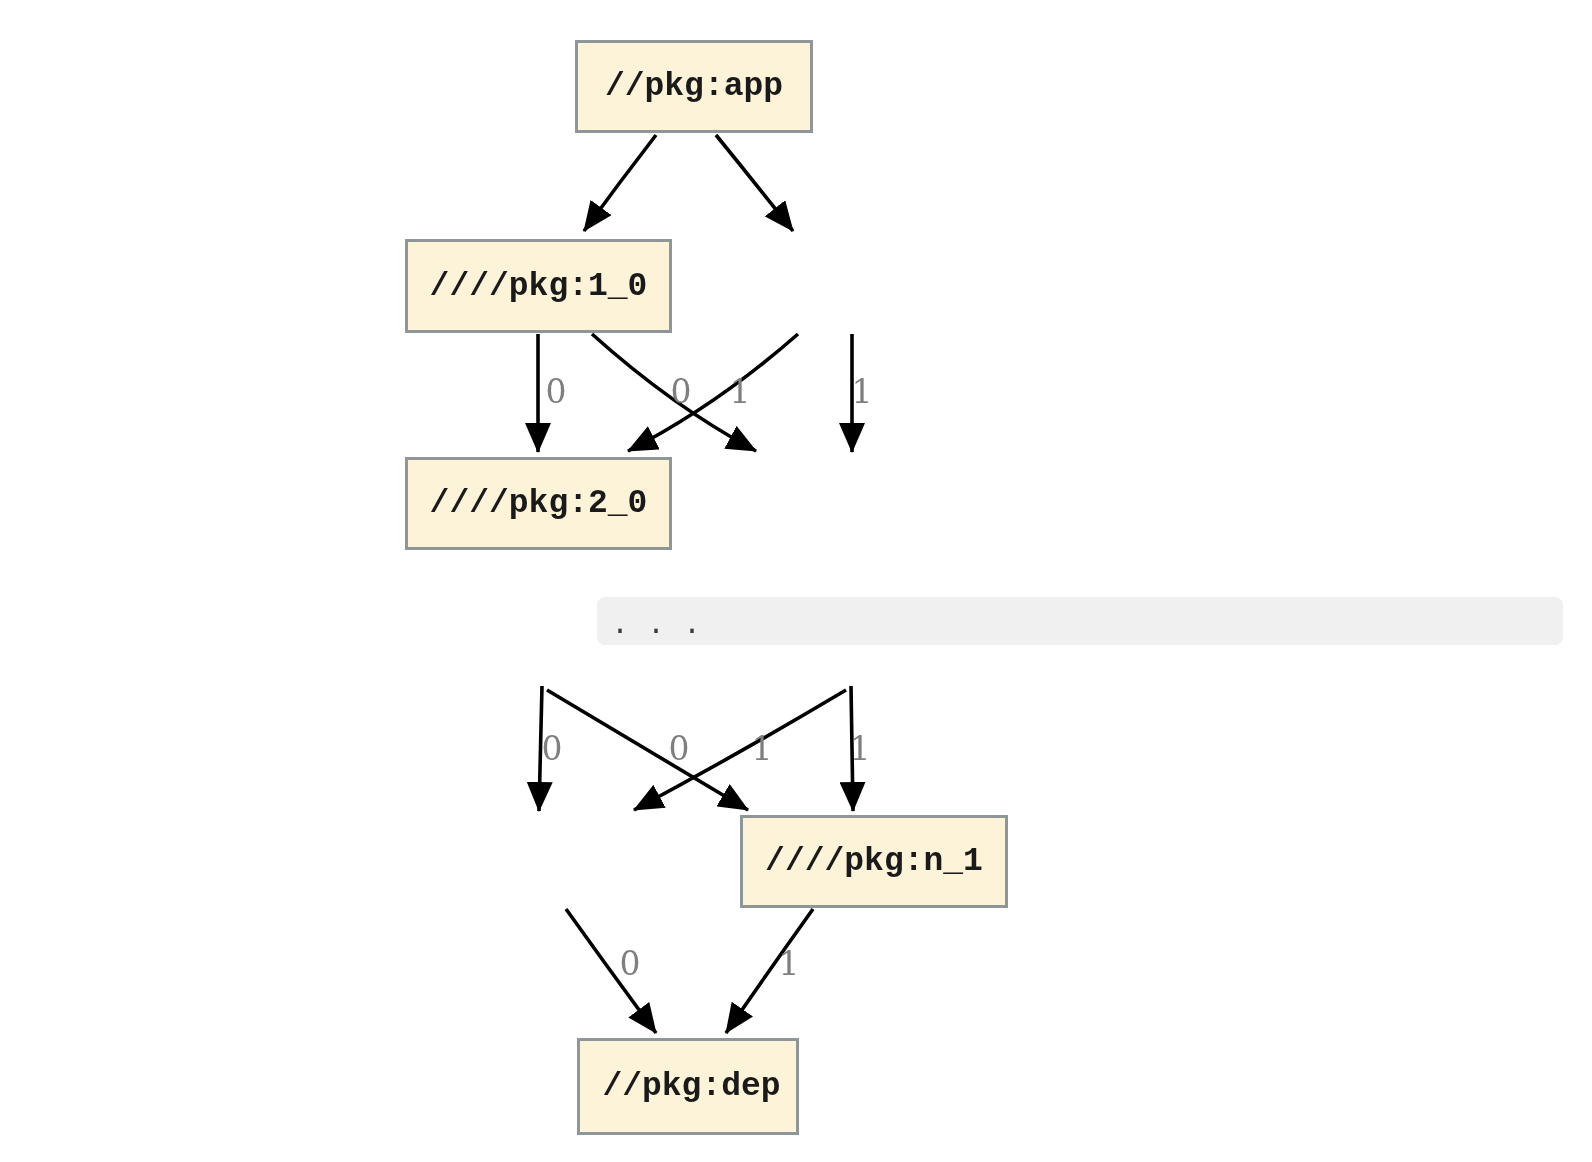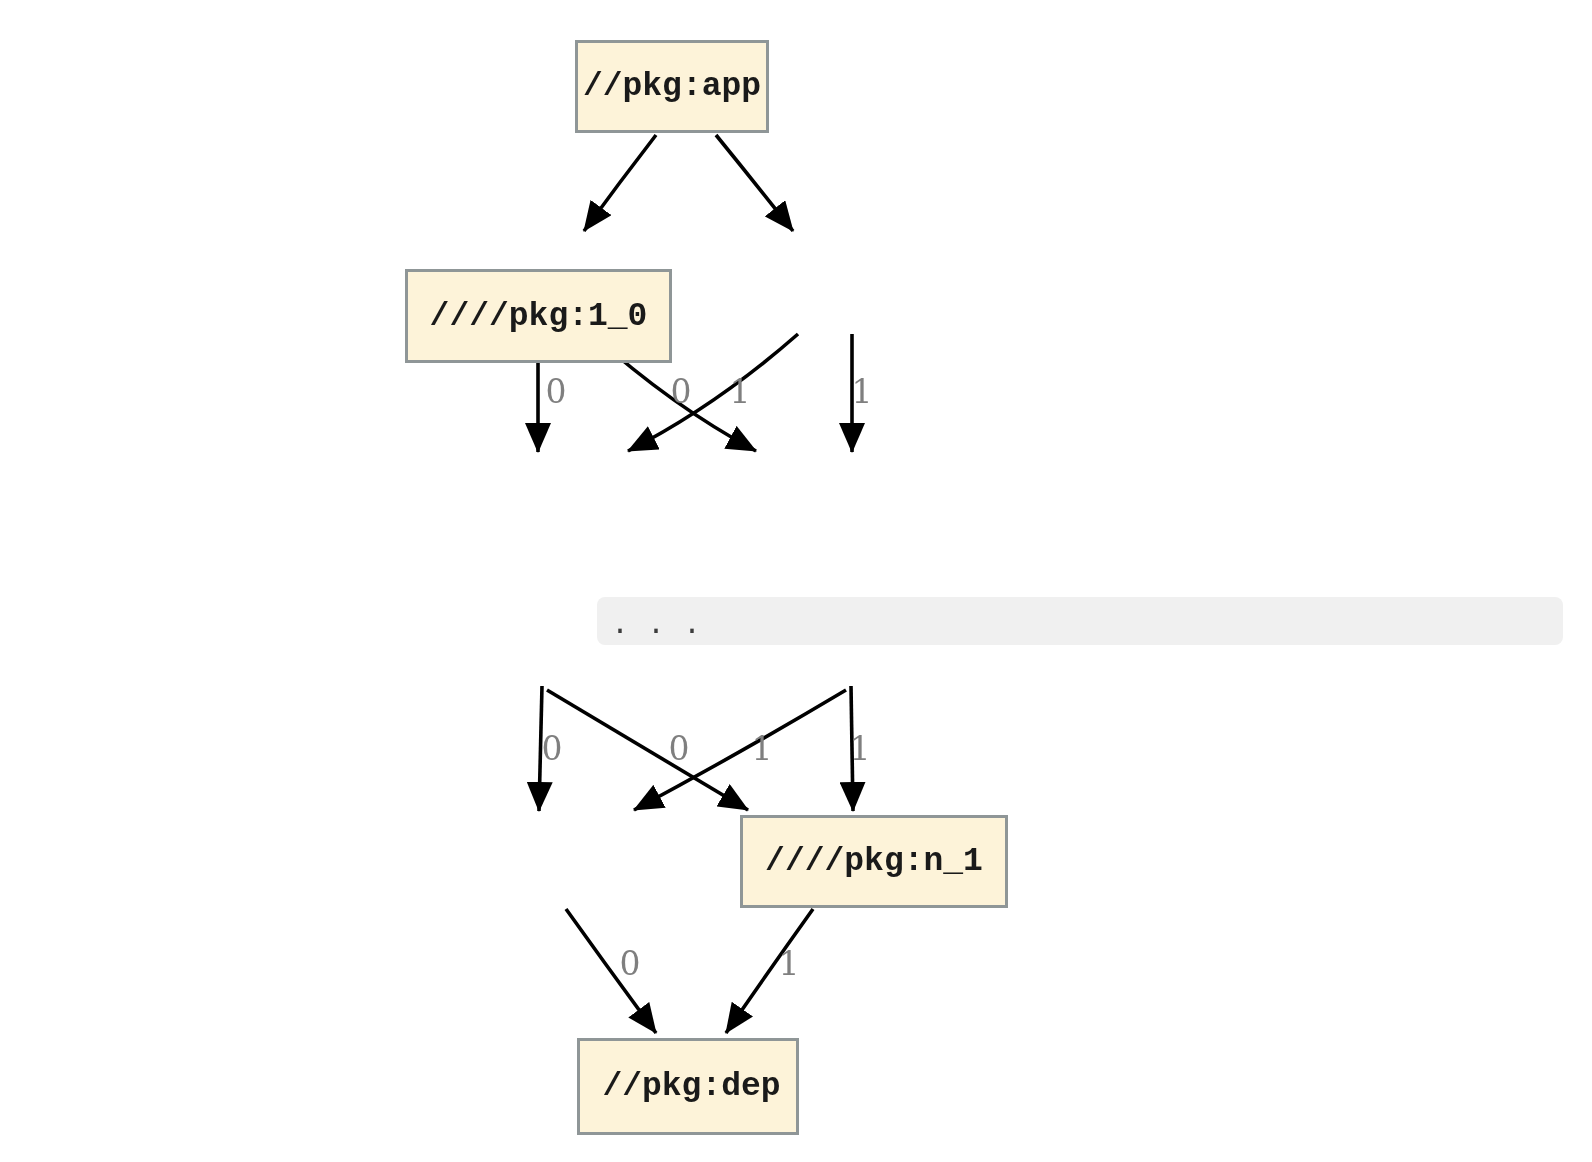--- a/index.html
+++ b/index.html
@@ -42,22 +42,22 @@
     background:var(--node-fill);
     border:3px solid var(--node-border);
   }
   .node .node-label{
     font-family:"Liberation Mono","DejaVu Sans Mono",monospace;
     font-weight:600;
     font-size:33px;
     color:var(--node-text);
     white-space:pre;
   }
-  #node-app {left:575px;top:40px;  width:194px;height:93px;}
-  #node-1-0 {left:405px;top:239px; width:267px;height:94px;margin-top:30px;}
+  #node-app {left:575px;top:40px;  width:238px;height:93px;}
+  #node-1-0 {left:405px;top:239px; width:267px;height:94px;}
   #node-1-1 {left:718px;top:239px; width:268px;height:94px;}
   #node-2-0 {left:405px;top:457px; width:267px;height:93px;}
   #node-2-1 {left:718px;top:457px; width:268px;height:93px;}
   #node-n-0 {left:405px;top:815px; width:267px;height:93px;}
   #node-n-1 {left:740px;top:815px; width:268px;height:93px;}
   #node-dep {left:577px;top:1038px;width:222px;height:97px;padding-left:7px;}
   .separator{
     position:absolute;
     left:597px;top:597px;width:966px;height:48px;
     box-sizing:border-box;
@@ -114,20 +114,23 @@
     <text class="edge-label" text-anchor="middle" x="630" y="975">0</text>
     <text class="edge-label" text-anchor="middle" x="789" y="975">1</text>
   </svg>
 
   <div class="node" id="node-app">
     <span class="node-label">//pkg:app</span>
   </div>
   <div class="node" id="node-1-0">
     <span class="node-label">////pkg:1_0</span>
   </div>
+  <div class="node" id="node-2-0">
+    <span class="node-label">////pkg:2_0</span>
+  </div>
   <div class="node" id="node-n-1">
     <span class="node-label">////pkg:n_1</span>
   </div>
   <div class="node" id="node-dep">
     <span class="node-label">//pkg:dep</span>
   </div>
 
   <div class="separator">
     <span class="separator-text">. . .</span>
   </div>

